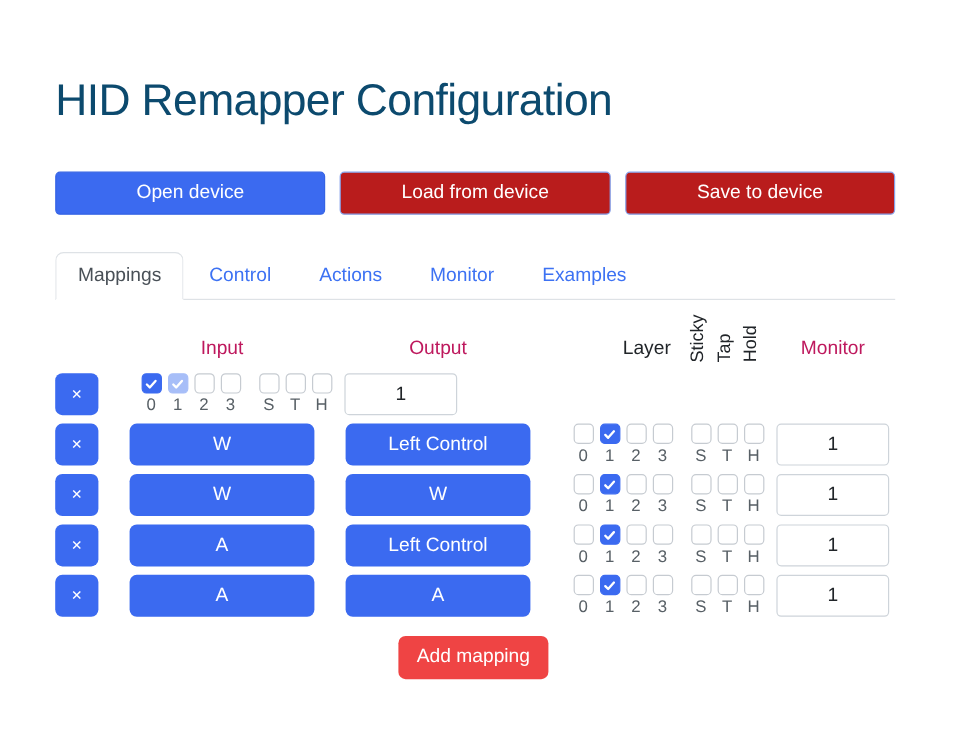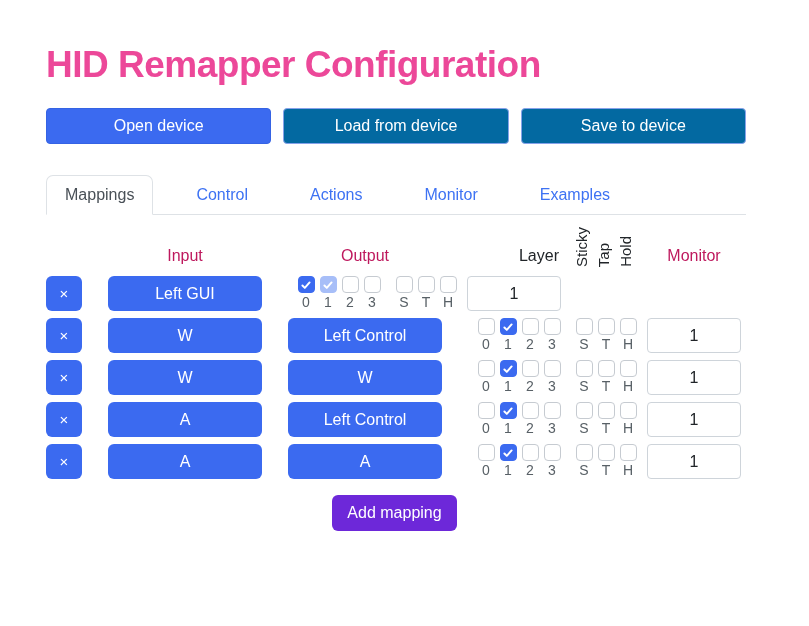--- a/index.html
+++ b/index.html
@@ -1,31 +1,31 @@
 <!DOCTYPE html>
 <html><head>
 <meta charset="utf-8">
 <style>
   * { margin:0; padding:0; box-sizing:border-box; }
   html,body { width:809px; height:626px; background:#fff; overflow:hidden;
     font-family:"Liberation Sans", sans-serif; color:#212529; }
   .page { padding:44px 0 0 46px; width:809px; }
   .container { width:700px; }
 
-  h1.title { font-size:37px; font-weight:700; letter-spacing:-0.5px; color:#ec4899; }
+  h1.title { font-size:37px; font-weight:400; letter-spacing:-0.5px; color:#0c4a6e;margin-top:19px; }
 
   
   .btn { border:none; cursor:pointer; font-family:inherit; }
-  .btn-row { display:flex; gap:12px; margin-top:22px; }
+  .btn-row { display:flex; gap:12px; margin-top:38px; }
   .devbtn { flex:1; height:36px; border-radius:4px; color:#fff; font-size:16px; }
   .devbtn.primary { background:#3b6af0; border:1px solid #3563e4; }
-  .devbtn.lightb  { background:#0369a1; border:1px solid #86a2ea; }
+  .devbtn.lightb  { background:#b91c1c; border:1px solid #86a2ea; }
 
   
-  .tabs { display:flex; gap:24px; margin-top:31px; border-bottom:1px solid #dee2e6; align-items:flex-end; }
+  .tabs { display:flex; gap:2px; margin-top:31px; border-bottom:1px solid #dee2e6; align-items:flex-end; }
   .tab { display:inline-block; padding:10px 18px; font-size:16px; color:#3d72f3; text-decoration:none;
          border:1px solid transparent; border-radius:7px 7px 0 0; margin-bottom:-1px; cursor:pointer; }
   .tab.active { color:#495057; background:#fff; border-color:#dee2e6 #dee2e6 #fff #dee2e6; }
 
   
   .trow, .thead { display:flex; align-items:center; }
   .cx   { width:36px; flex:0 0 36px; margin-right:26px; }
   .cbtn { width:154px; flex:0 0 154px; margin-right:26px; }
   .cchecks { width:158px; flex:0 0 158px; margin-left:9px; margin-right:12px; display:flex; align-items:center; }
   .cscale { width:94px; flex:0 0 94px; }
@@ -50,21 +50,21 @@
   .cb .tick { display:none; width:12px; height:12px; }
   .cb.checked { background:#3b6af0; border-color:#3b6af0; }
   .cb.checked-light { background:#a7bef8; border-color:#a7bef8; }
   .cb.checked .tick, .cb.checked-light .tick { display:block; }
   .cblab { font-size:14px; color:#586066; line-height:1.1; }
 
   .scale { width:94px; height:35px; border:1px solid #ced4da; border-radius:4px; text-align:center;
            font-size:16px; color:#212529; font-family:inherit; }
 
   .add-row { width:697px; text-align:center; margin-top:16px; }
-  .addbtn { height:36px; padding:0 15px; border-radius:6px; background:#6d28d9; color:#fff; font-size:16px; }
+  .addbtn { height:36px; padding:0 15px; border-radius:6px; background:#ef4444; color:#fff; font-size:16px; }
 </style>
 </head>
 <body>
 
 <div class="page">
   <div class="container">
     <h1 class="title">HID Remapper Configuration</h1>
 
     <div class="btn-row">
       <button class="btn devbtn primary">Open device</button>
@@ -98,21 +98,20 @@
                 <span class="vlab">Hold</span>
               </div>
           </div>
         </div>
         <div class="cscale hdr">Monitor</div>
       </div>
 
       <div id="rows">
   <div class="trow">
     <button class="btn sqbtn cx">×</button>
-    <button class="btn mapbtn cbtn">Left GUI</button>
     <div class="cchecks">
       <div class="grp layer">
                 <div class="ccol">
                   <span class="cb checked">
                     <svg class="tick" viewBox="0 0 16 16">
                       <path d="M3.2 8.6l3.2 3.2 6.4-7.2" fill="none" stroke="#fff" stroke-width="2.6" stroke-linecap="round" stroke-linejoin="round"></path>
                     </svg>
                   </span>
                   <span class="cblab">0</span>
                 </div>

